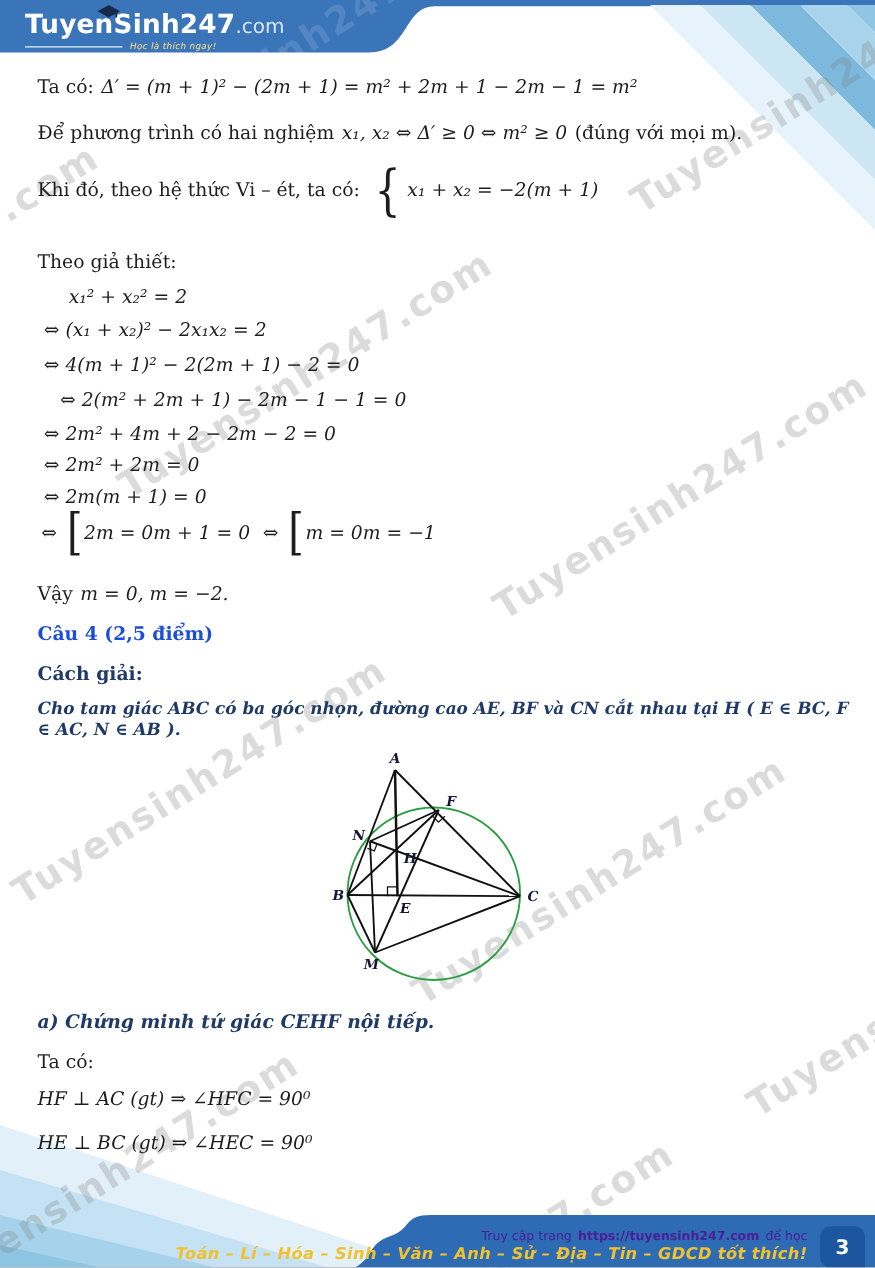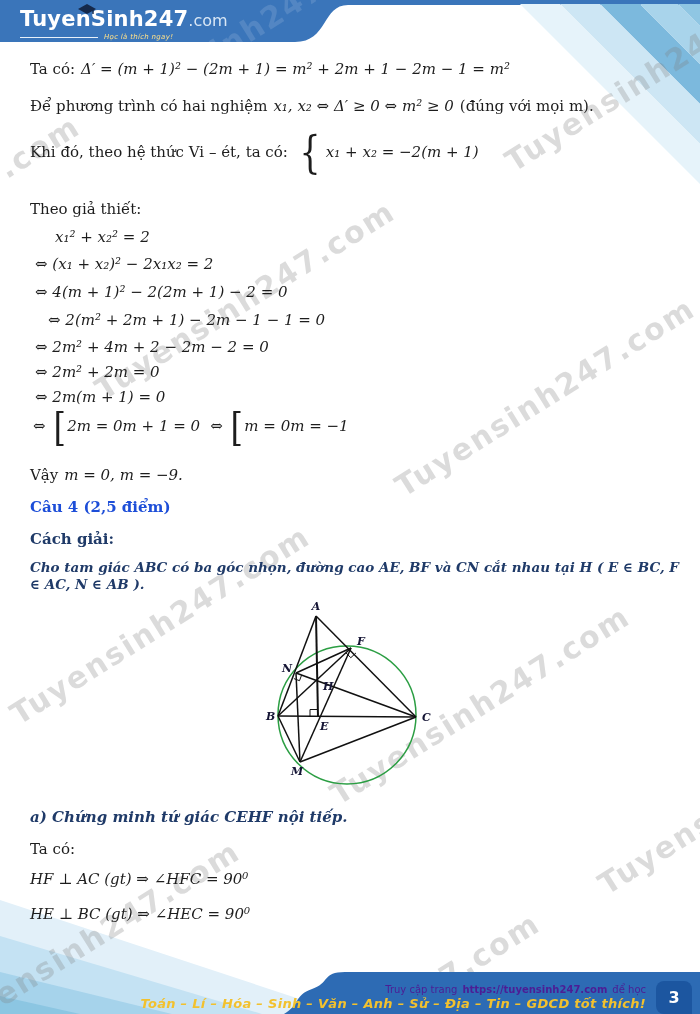--- a/index.html
+++ b/index.html
@@ -148,21 +148,21 @@
     <span class="math" style="margin-left:10px;">⇔</span>
     <span class="bracket-glyph" style="margin-left:6px;">[</span>
     <span class="stack">
       <span>m = 0</span>
       <span>m = −1</span>
     </span>
   </div>
 
   <div class="line row gap6" style="top:466px;">
     <span class="up">Vậy</span>
-    <span class="math">m = 0, m = −9.</span>
+    <span class="math">m = 0, m = −2.</span>
   </div>
 
   <div class="line red-heading" style="top:498px;">Câu 4 (2,5 điểm)</div>
   <div class="line navy-heading" style="top:530px;">Cách giải:</div>
   <div class="line navy-problem" style="top:559px;">Cho tam giác ABC có ba góc nhọn, đường cao AE, BF và CN cắt nhau tại H ( E ∈ BC, F ∈ AC, N ∈ AB ).</div>
 
   <div class="figure-wrap">
     <svg width="220" height="200" viewBox="0 0 220 200">
       <circle cx="99" cy="119" r="69" fill="none" stroke="#2b9e43" stroke-width="1.5"></circle>
       <g stroke="#111111" stroke-width="1.5" fill="none">

